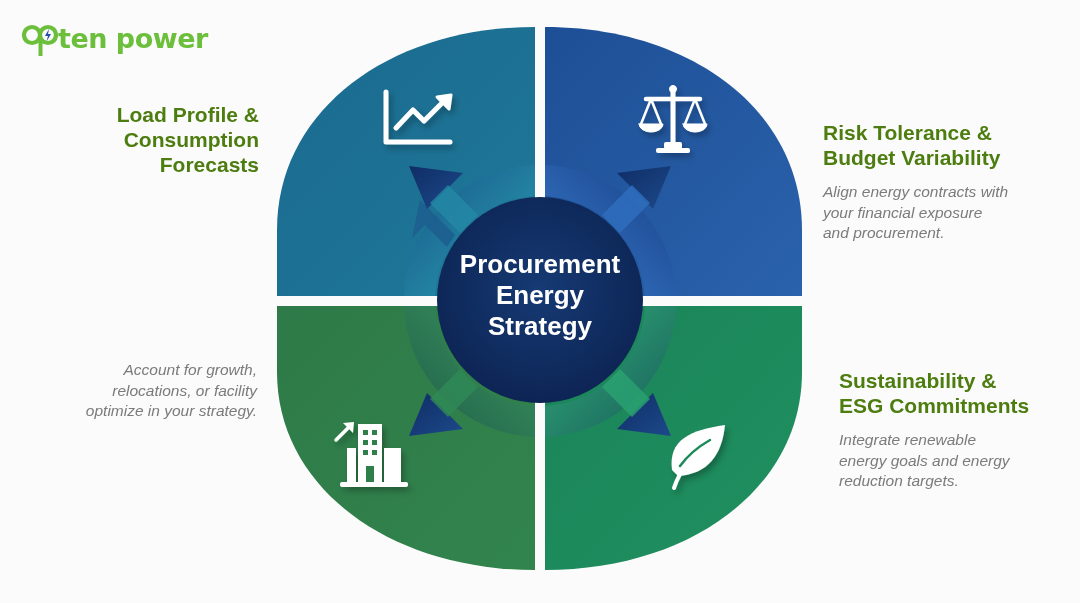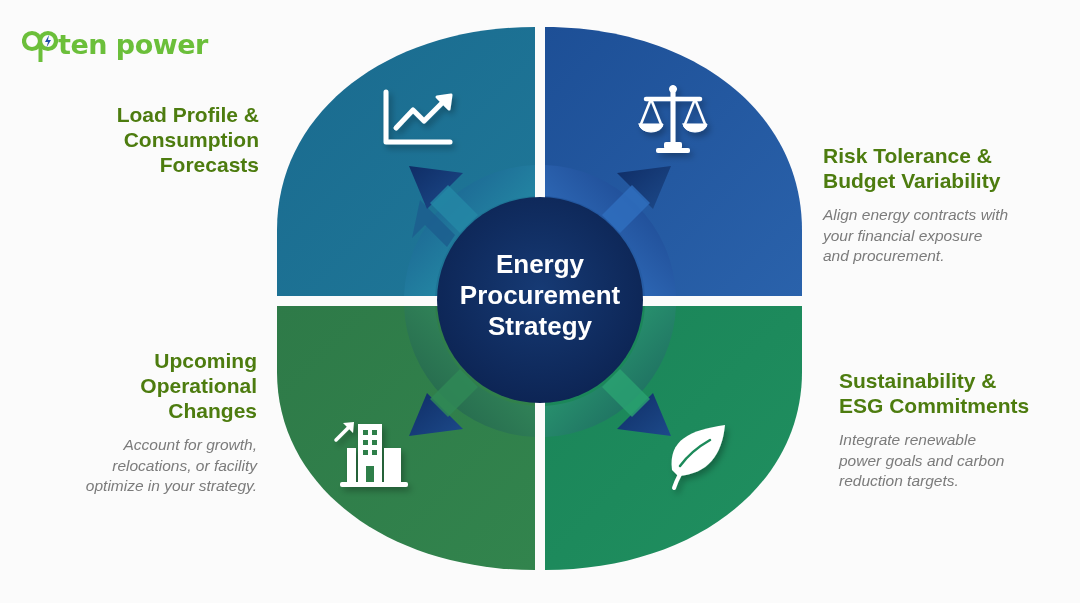--- a/index.html
+++ b/index.html
@@ -5,39 +5,39 @@
   html, body { margin:0; padding:0; }
   body {
     width:1080px; height:603px; overflow:hidden; position:relative;
     background:#fbfbfb;
     font-family:"Liberation Sans", "DejaVu Sans", sans-serif;
   }
   .logo {
     position:absolute; left:22px; top:18px; height:40px;
     display:flex; align-items:center;
     font-family:"DejaVu Sans", sans-serif; font-weight:bold;
-    font-size:27px; color:#6bbf3a; letter-spacing:-0.5px;margin-top:6px;
+    font-size:27px; color:#6bbf3a; letter-spacing:-0.5px;
   }
   .logo .o-wrap { position:relative; display:inline-block; width:36px; height:40px; }
   .logo svg { position:absolute; left:0; top:0; }
 
   .diagram { position:absolute; left:0; top:0; width:1080px; height:603px; }
 
   .text-block { position:absolute; }
   .text-block .title {
     font-weight:bold; color:#4d7c0f; font-size:21px; line-height:25px;
   }
   .text-block .desc {
     font-style:italic; color:#7b7b7b; font-size:15.5px; line-height:20.5px; margin-top:12px;
   }
   .left  { text-align:right; }
   .right { text-align:left; }
 
   #tb-tl { right:821px; top:102px; width:250px; }
-  #tb-tr { left:823px; top:143px; width:240px; }
+  #tb-tr { left:823px; top:120px; width:240px; }
   #tb-bl { right:823px; top:348px; width:250px; }
   #tb-br { left:839px; top:368px; width:240px; }
 
   .center-label {
     position:absolute; left:440px; top:203px; width:200px; height:185px;
     display:flex; flex-direction:column; align-items:center; justify-content:center;
     color:#ffffff; font-weight:bold; font-size:26px; line-height:31px; text-align:center;
   }
 </style>
 </head>
@@ -170,22 +170,22 @@
   </g>
 
   <g filter="url(#iconShadow)">
     <path d="M672 470 C668 440 690 430 725 425 C722 455 708 474 678 476 Z" fill="#ffffff"></path>
     <path d="M674 488 C680 470 692 455 705 447" stroke="#ffffff" stroke-width="4" fill="none" stroke-linecap="round"></path>
     <path d="M680 466 C688 455 696 448 710 440" stroke="#1e8a5a" stroke-width="2.5" fill="none" stroke-linecap="round"></path>
   </g>
 </svg>
 
 <div class="center-label">
+  <div>Procurement</div>
   <div>Energy</div>
-  <div>Procurement</div>
   <div>Strategy</div>
 </div>
 
 <div class="text-block left" id="tb-tl">
   <div class="title">
     <div>Load Profile &amp;</div>
     <div>Consumption</div>
     <div>Forecasts</div>
   </div>
 </div>
@@ -196,35 +196,30 @@
     <div>Budget Variability</div>
   </div>
   <div class="desc">
     <div>Align energy contracts with</div>
     <div>your financial exposure</div>
     <div>and procurement.</div>
   </div>
 </div>
 
 <div class="text-block left" id="tb-bl">
-  <div class="title">
-    <div>Upcoming</div>
-    <div>Operational</div>
-    <div>Changes</div>
-  </div>
   <div class="desc" style="">
     <div>Account for growth,</div>
     <div>relocations, or facility</div>
     <div>optimize in your strategy.</div>
   </div>
 </div>
 
 <div class="text-block right" id="tb-br">
   <div class="title">
     <div>Sustainability &amp;</div>
     <div>ESG Commitments</div>
   </div>
   <div class="desc">
     <div>Integrate renewable</div>
-    <div>power goals and carbon</div>
+    <div>energy goals and energy</div>
     <div>reduction targets.</div>
   </div>
 </div>
 
 </body></html>

